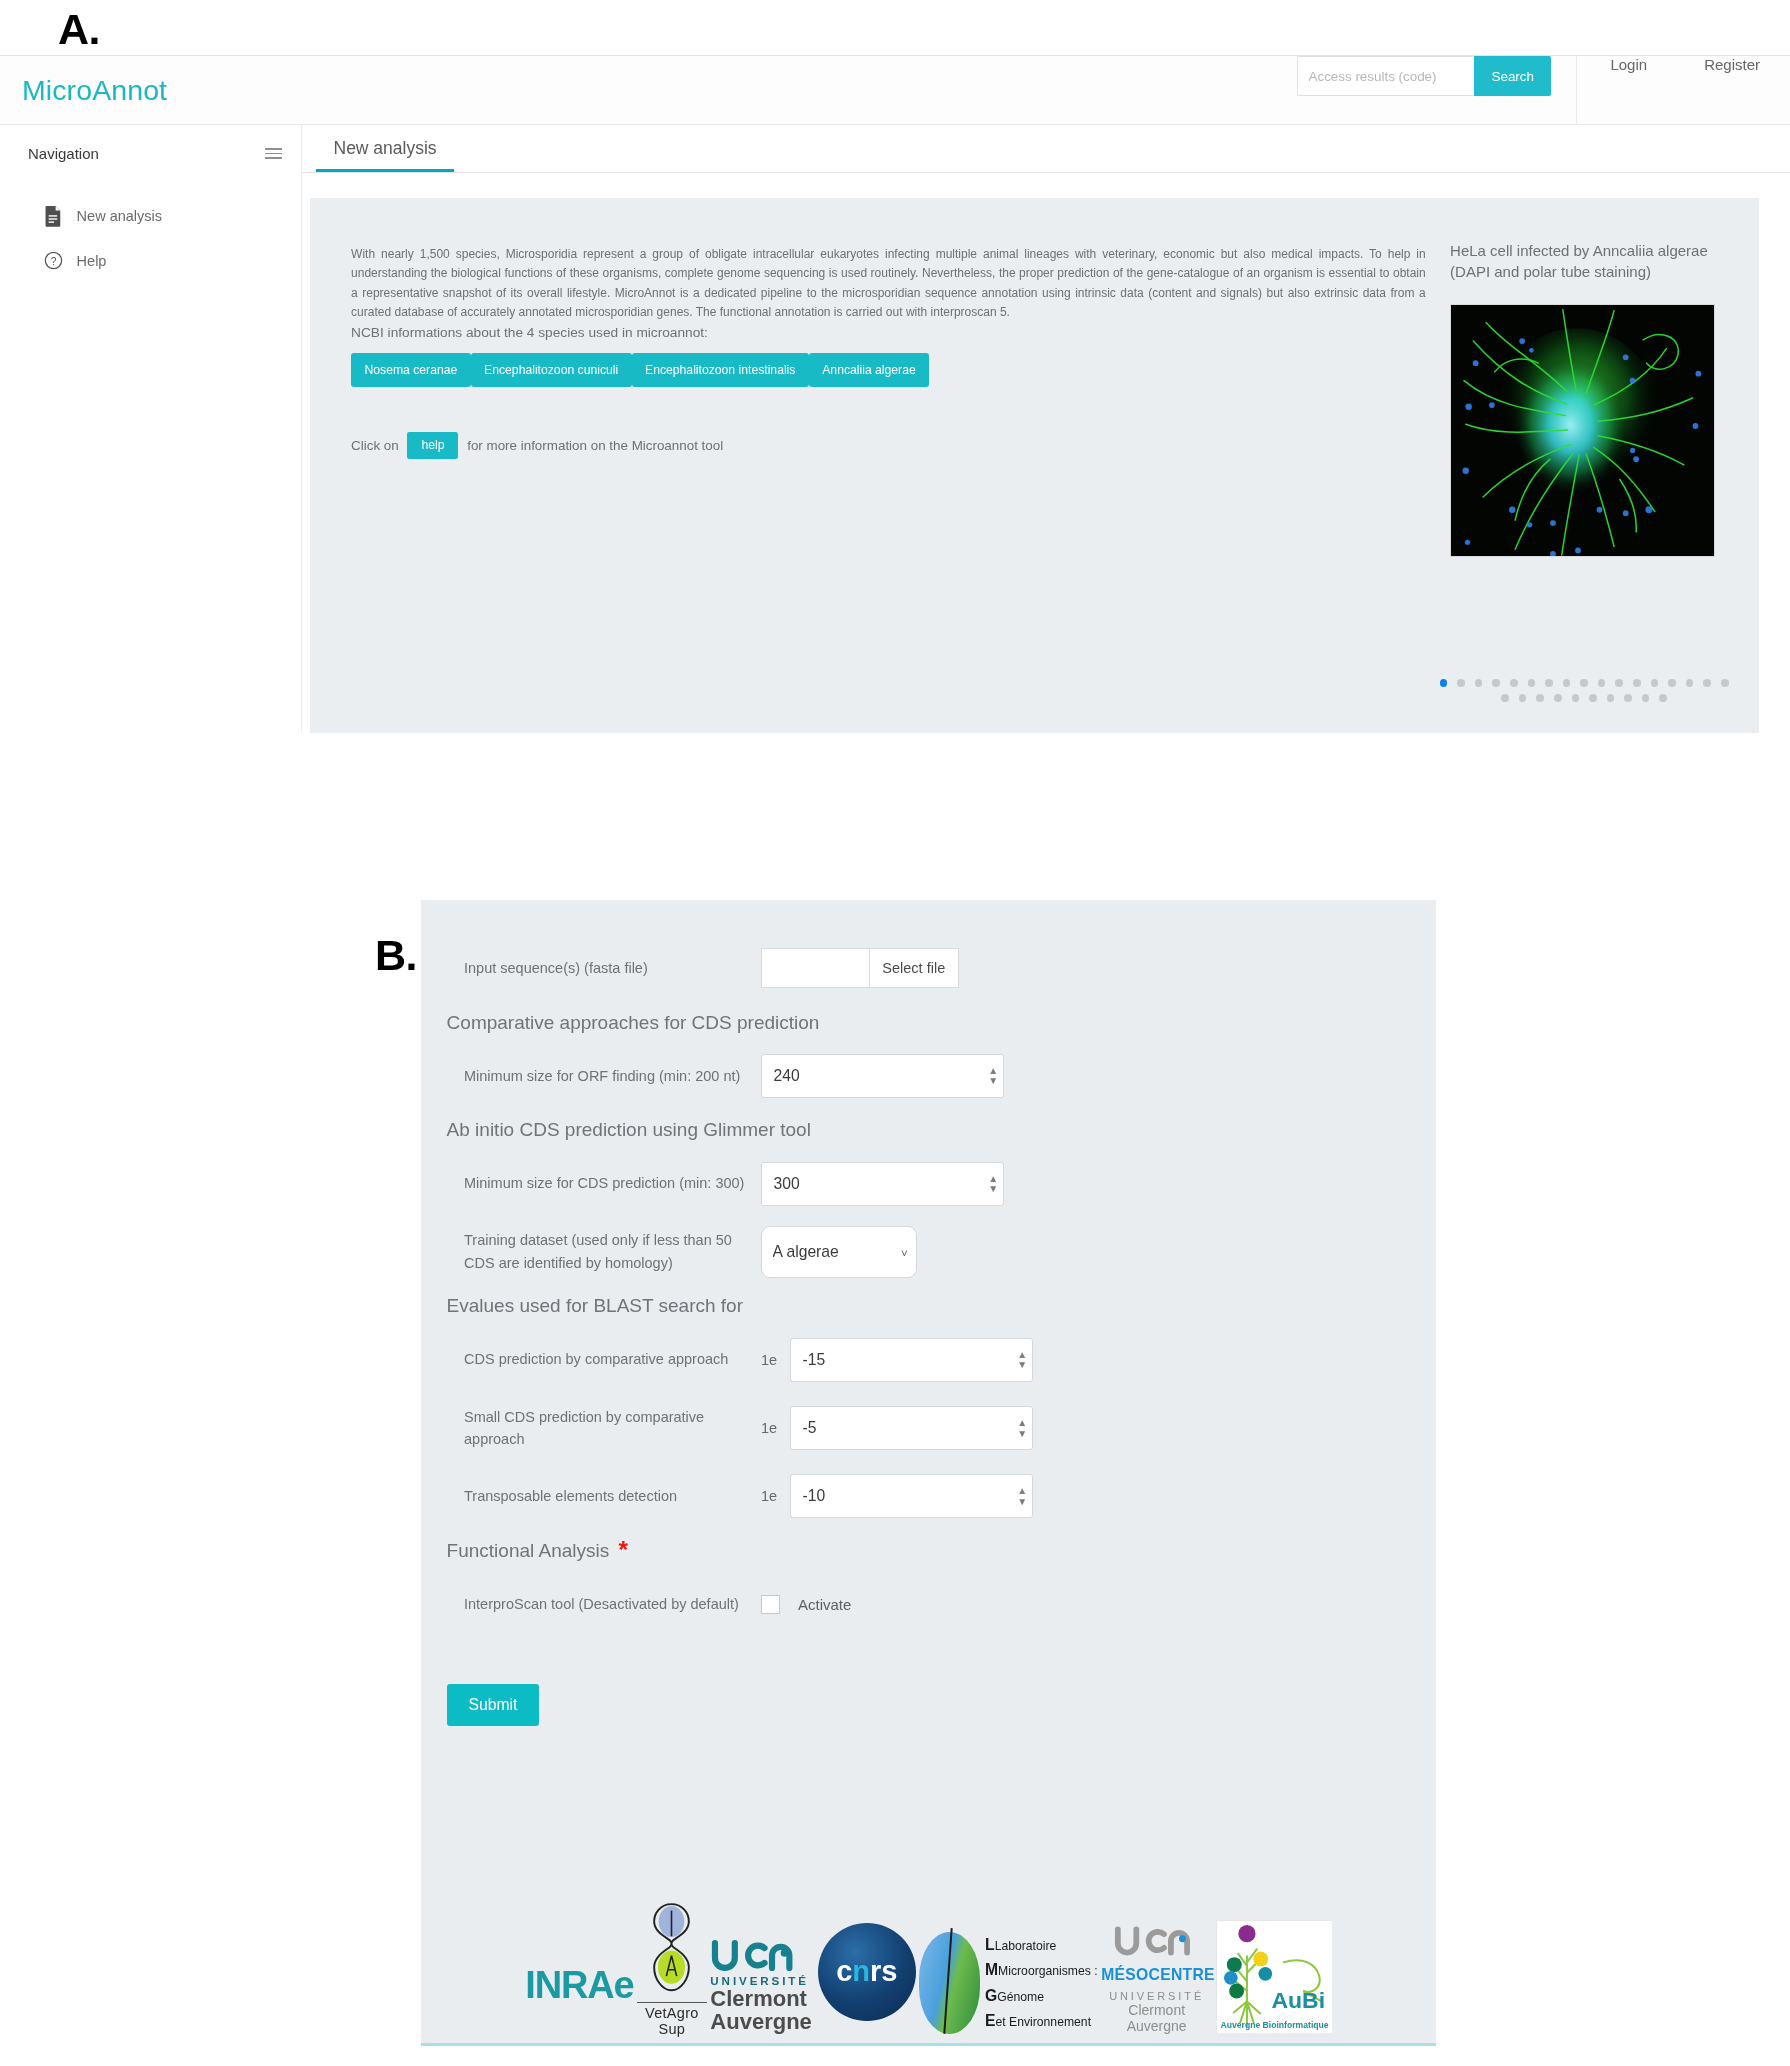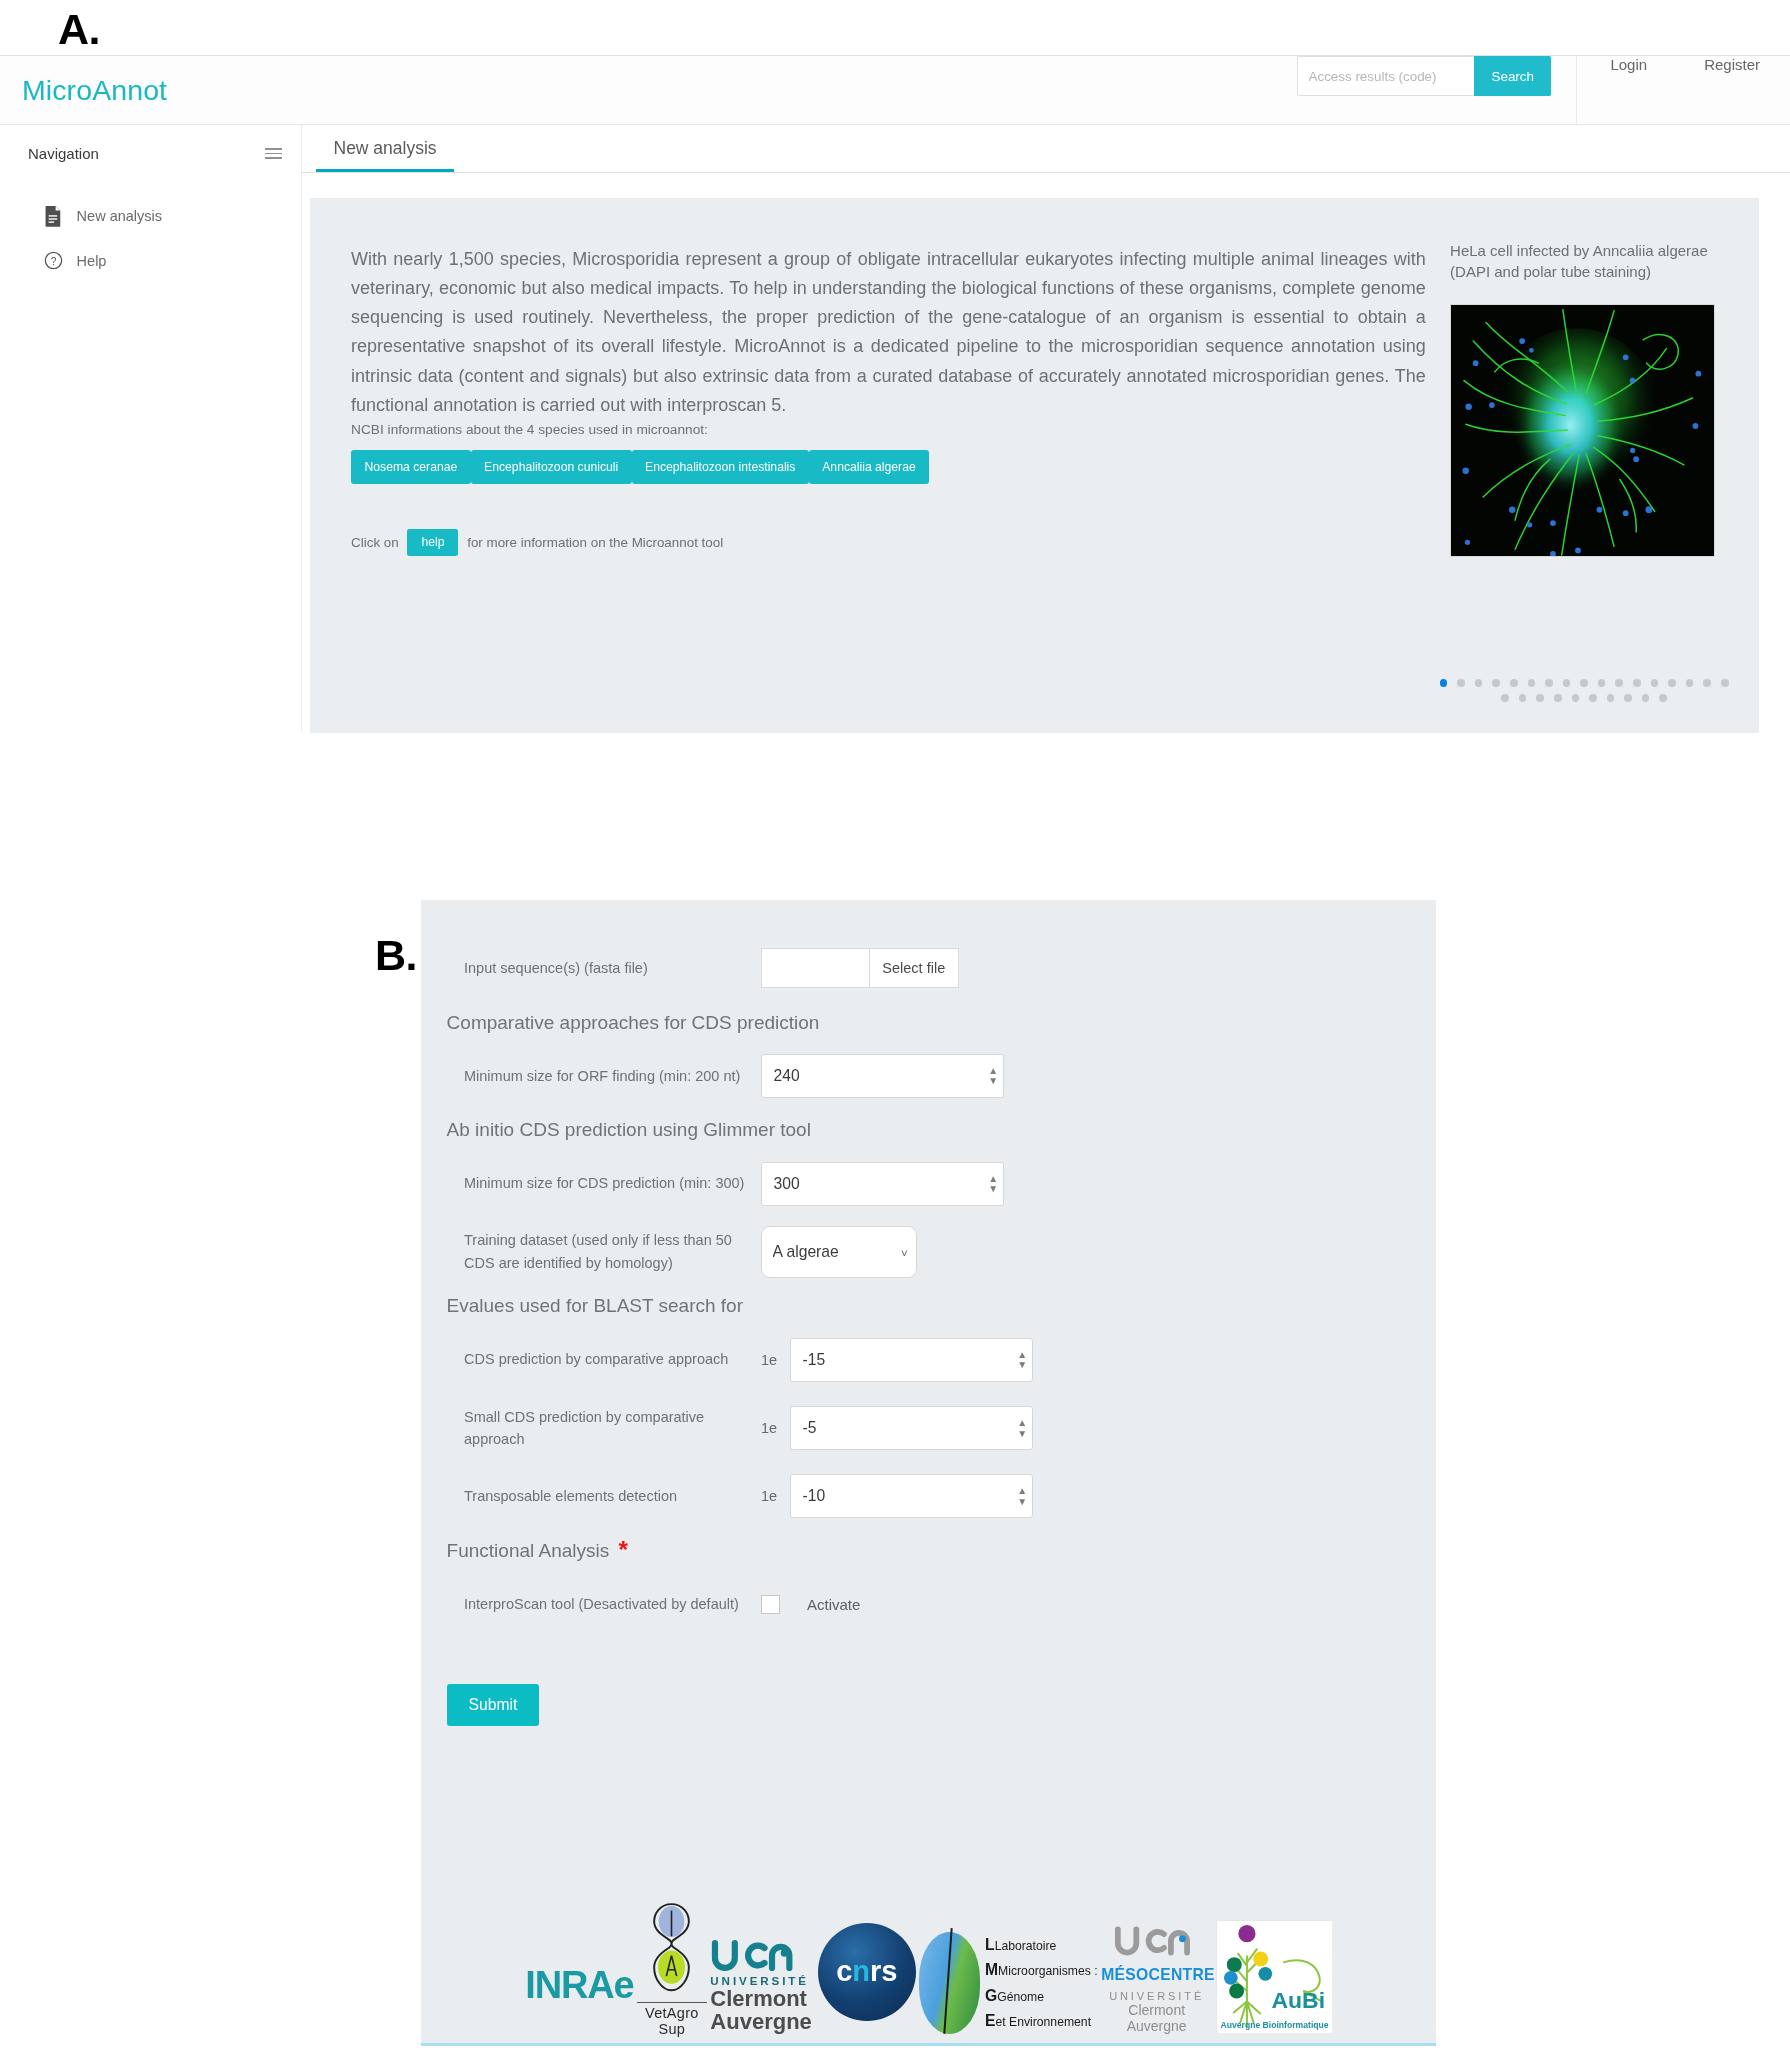--- a/index.html
+++ b/index.html
@@ -117,21 +117,21 @@
     height: 535px;
     display: flex;
     position: relative;
   }
   .hero-text {
     flex: 1 1 auto;
     padding: 47px 24.4px 0 41px;
     max-width: 1140px;
   }
   .hero-p {
-    font-size: 18px; line-height: 1.62;
+    font-size: 12px; line-height: 1.62;
     color: #6d7174; text-align: justify;
     margin-bottom: 2.3px;
   }
   .hero-sub {
     font-size: 13.7px; color: #6d7174; margin: 1.2px 0 12.8px 0;
   }
   .species-row { display: flex; margin-bottom: 45px; }
   .species-btn {
     background: #18bac6; color: #fff;
     font-size: 12.2px; padding: 10px 13.4px;
@@ -235,21 +235,21 @@
     appearance: none; -webkit-appearance: none;
     font-family: "Liberation Sans", sans-serif;
     cursor: pointer;
   }
   .chev {
     position: absolute; right: 9.3px; top: 50%;
     transform: translateY(-50%);
     font-size: 11.6px; color: #5d5d5d; pointer-events: none;
   }
 
-  .check-row { display: flex; align-items: center; gap: 27px; }
+  .check-row { display: flex; align-items: center; gap: 18px; }
   .cbox {
     width: 19px; height: 19px; background: #fff;
     border: 0.6px solid #c4c8cb; cursor: pointer;
   }
   .ctext { font-size: 15px; color: #5c6064; }
 
   .submit-btn {
     margin: 38px 0 0 25.6px;
     background: #0cbcc4; color: #fff; border: none;
     font-size: 15.7px; padding: 11.6px 22px; border-radius: 2.9px;

